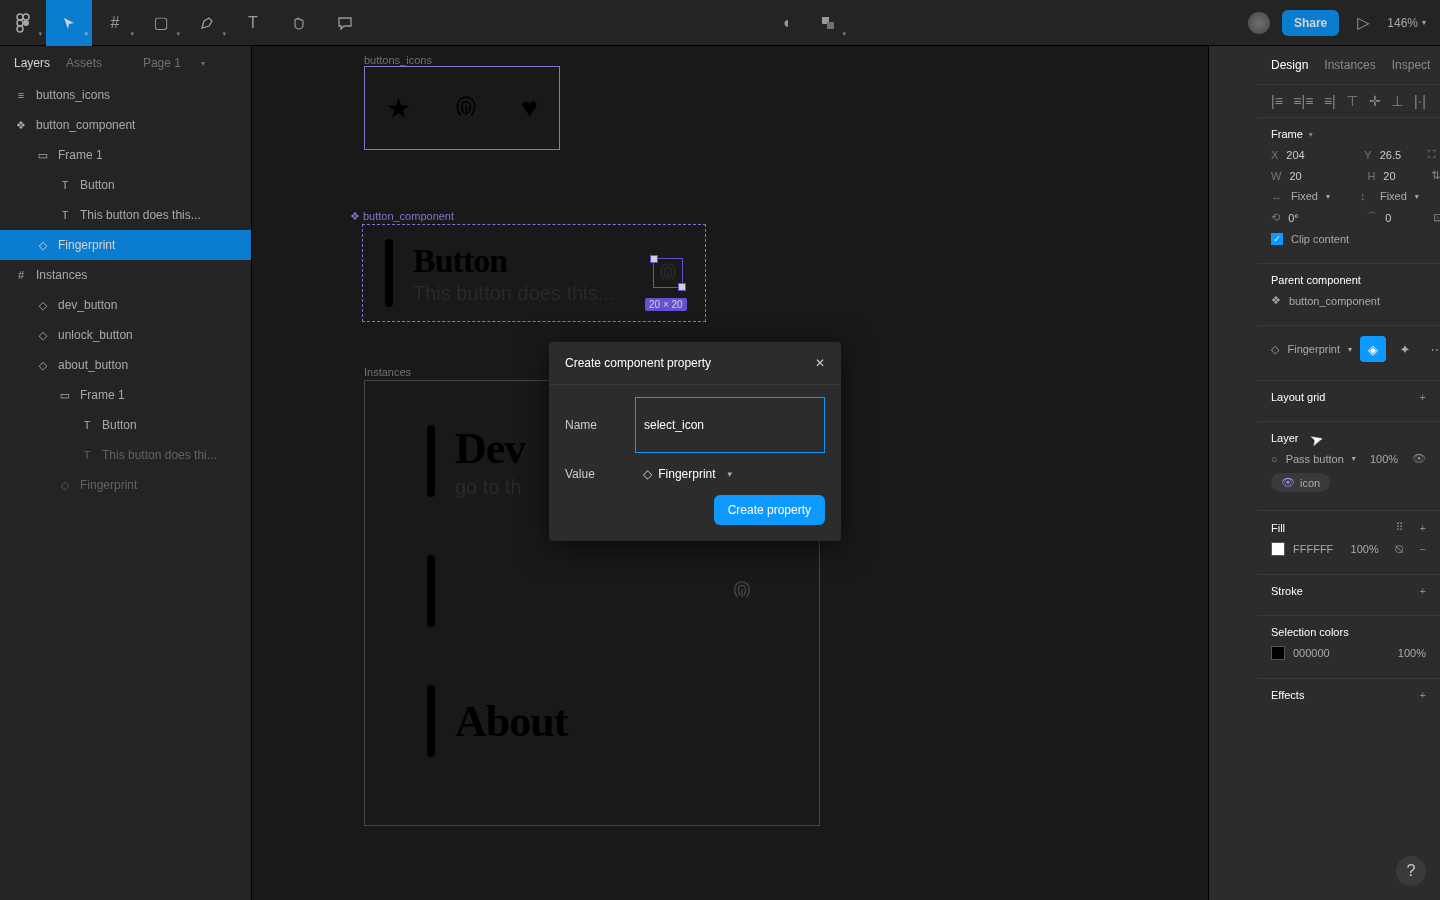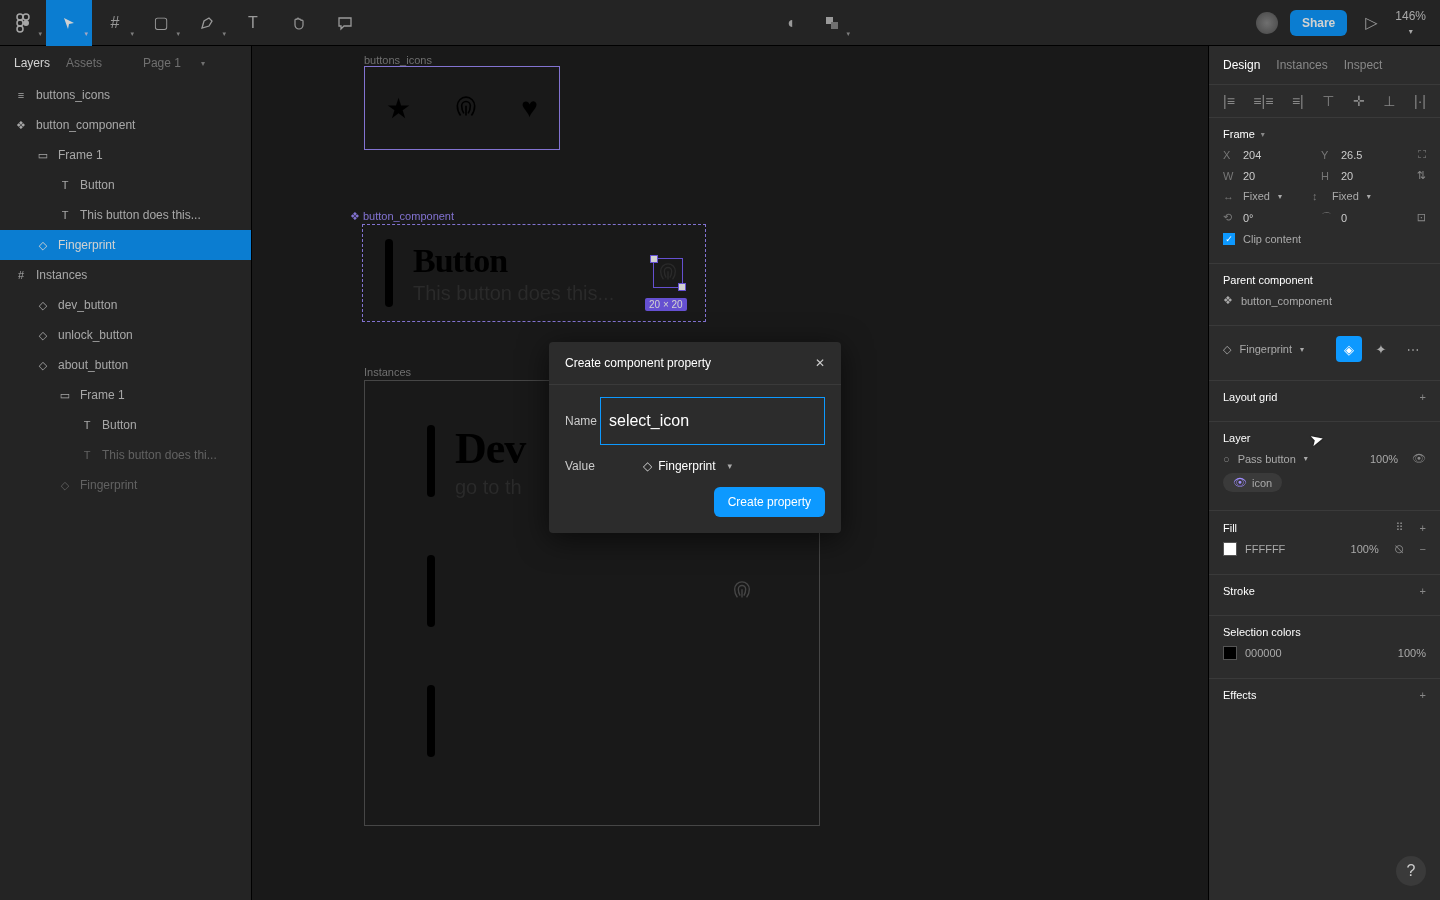--- a/index.html
+++ b/index.html
@@ -8,21 +8,21 @@
   
   .toolbar { height: 46px; background: #2c2c2c; display: flex; align-items: center; border-bottom: 1px solid #000; }
   .tb-btn { width: 46px; height: 46px; display: flex; align-items: center; justify-content: center; color: #bbb; font-size: 16px; position: relative; }
   .tb-btn.active { background: #0d99ff; color: #fff; }
   .tb-btn .caret { position: absolute; right: 4px; bottom: 8px; font-size: 7px; color: #999; }
   .tb-btn.active .caret { color: #cce; }
   .tb-center { flex: 1; display: flex; justify-content: center; gap: 8px; }
   .tb-right { display: flex; align-items: center; gap: 12px; padding-right: 14px; }
   .avatar { width: 22px; height: 22px; border-radius: 50%; background: radial-gradient(circle, #888, #555); }
   .share-btn { background: #0d99ff; color: #fff; border: none; padding: 6px 12px; border-radius: 6px; font-size: 12px; font-weight: 700; }
-  .zoom { font-size: 12px; color: #ccc; display: flex; align-items: center; gap: 4px; flex-direction: column; }
+  .zoom { font-size: 12px; color: #ccc; display: flex; align-items: center; gap: 4px; }
 
   
   .main { display: flex; height: calc(100% - 46px); }
   .left-panel { width: 252px; background: #2c2c2c; border-right: 1px solid #000; overflow-y: auto; }
   .canvas-area { flex: 1; background: #1e1e1e; position: relative; overflow: hidden; }
   .right-panel { width: 232px; background: #2c2c2c; border-left: 1px solid #000; overflow-y: auto; }
   .left-panel, .canvas-area, .toolbar { filter: brightness(0.82); }
 
   
   .panel-tabs { display: flex; align-items: center; padding: 10px 14px; font-size: 12px; }
@@ -70,21 +70,21 @@
   .pill { background: #3a3a3a; border-radius: 20px; padding: 3px 10px; font-size: 11px; display:inline-flex; align-items:center; gap:5px;}
   .icon-btn-row { display:flex; gap:6px; margin-left:auto;}
   .icon-btn { width:26px; height:26px; display:flex; align-items:center; justify-content:center; border-radius:4px; color:#aaa; font-size:13px;}
   .icon-btn.active { background:#0d99ff; color:#fff; }
   .swatch { width: 14px; height: 14px; border: 1px solid #555; }
   .modal { position: absolute; top: 342px; left: 549px; width: 292px; background: #2c2c2c; border-radius: 4px; box-shadow: 0 6px 30px rgba(0,0,0,0.6); z-index: 20; font-size: 12px; color: #fff; }
   .modal-header { display: flex; align-items: center; justify-content: space-between; padding: 14px 16px; border-bottom: 1px solid #3a3a3a; }
   .modal-body { padding: 12px 16px 16px; }
   .modal-row { display: flex; align-items: center; margin-bottom: 14px; }
   .modal-row .mlabel { width: 70px; color: #ccc; }
-  .modal-input { flex: 1; background: #2c2c2c; border: 1px solid #0d99ff; padding: 14px 8px; color: #fff; font-size: 16px; outline: none; }
+  .modal-input { flex: 1; background: #2c2c2c; border: 1px solid #0d99ff; padding: 20px 8px; color: #fff; font-size: 12px; outline: none; }
   .modal-select { display: flex; align-items: center; gap: 6px; color: #fff; cursor: default; }
   .modal-footer { display: flex; justify-content: flex-end; }
   .create-btn { background: #0d99ff; color: #fff; border: none; padding: 8px 14px; border-radius: 6px; font-size: 12px; font-weight: 500; }
 
   
   .help-btn { position: absolute; right: 14px; bottom: 14px; width: 30px; height: 30px; border-radius: 50%; background: #3a3a3a; color: #ccc; display:flex; align-items:center; justify-content:center; z-index:2; }
 
   
   .cursor { position: absolute; z-index: 30; font-size: 16px; color: #fff; text-shadow: 0 0 2px #000; pointer-events:none; transform: rotate(-15deg);}
 
@@ -261,26 +261,29 @@
           <div class="btn-comp" style="position: relative; margin: 30px 40px; height: 100px;">
             <div class="btn-bar"></div>
             <div class="fp-icon">
               <svg width="22" height="22" viewBox="0 0 24 24">
                 <path d="M12 2a8 8 0 0 0-8 8c0 5 3 9 3 9M12 2a8 8 0 0 1 8 8c0 5-3 9-3 9M12 6a4 4 0 0 0-4 4c0 4 2 7 2 7M12 6a4 4 0 0 1 4 4c0 4-2 7-2 7M12 10v9" fill="none" stroke="#555" stroke-width="1.5"></path>
               </svg>
             </div>
           </div>
           <div class="btn-comp" style="position: relative; margin: 30px 40px; height: 100px;">
             <div class="btn-bar"></div>
+            <div class="btn-texts">
+              <h1 class="big">About</h1>
+            </div>
           </div>
         </div>
     </div>
   </div>
 
-  <div class="right-panel" style="position:relative; z-index:8;">
+  <div class="right-panel" style="position:relative; z-index:8;padding-left:48px;">
     <div class="rp-tabs">
       <span class="active">Design</span>
       <span>Instances</span>
       <span>Inspect</span>
     </div>
     <div class="align-row">
       <span>|≡</span>
       <span>≡|≡</span>
       <span>≡|</span>
       <span>⊤</span>

